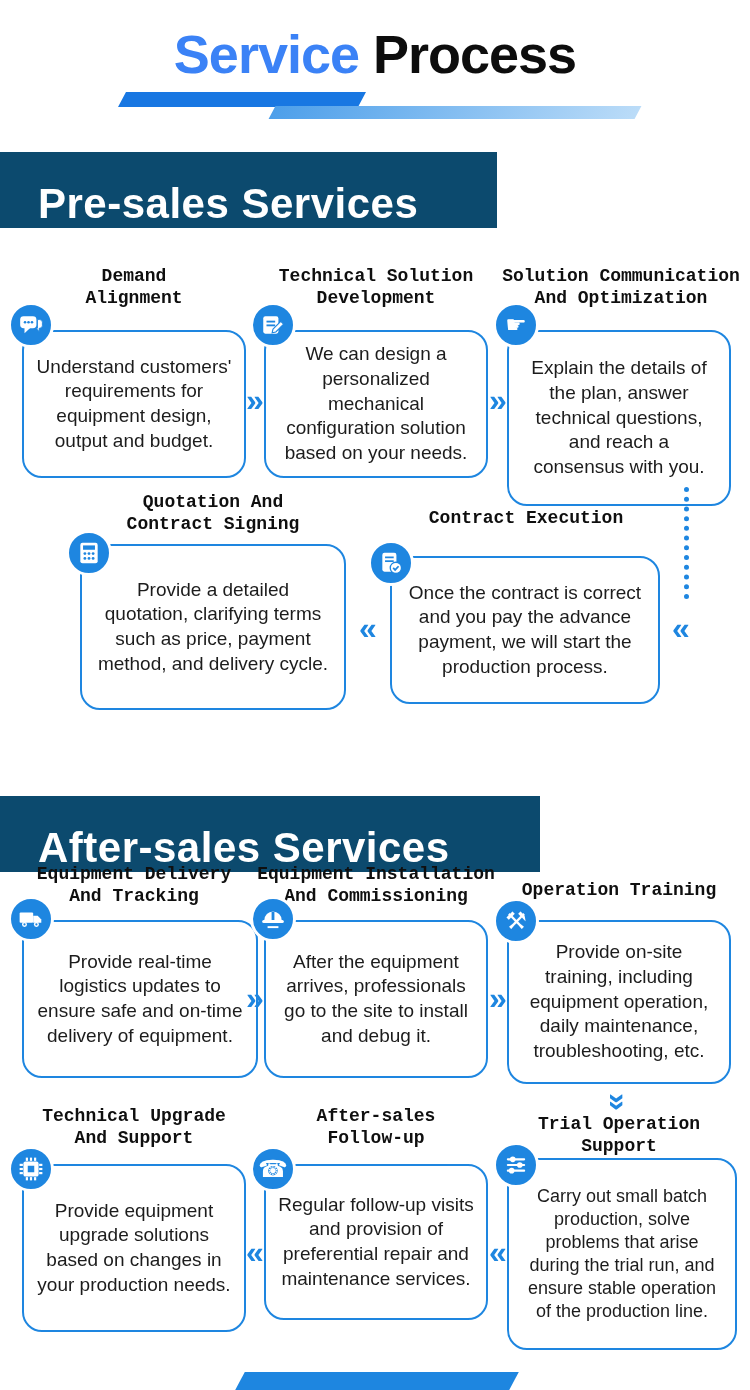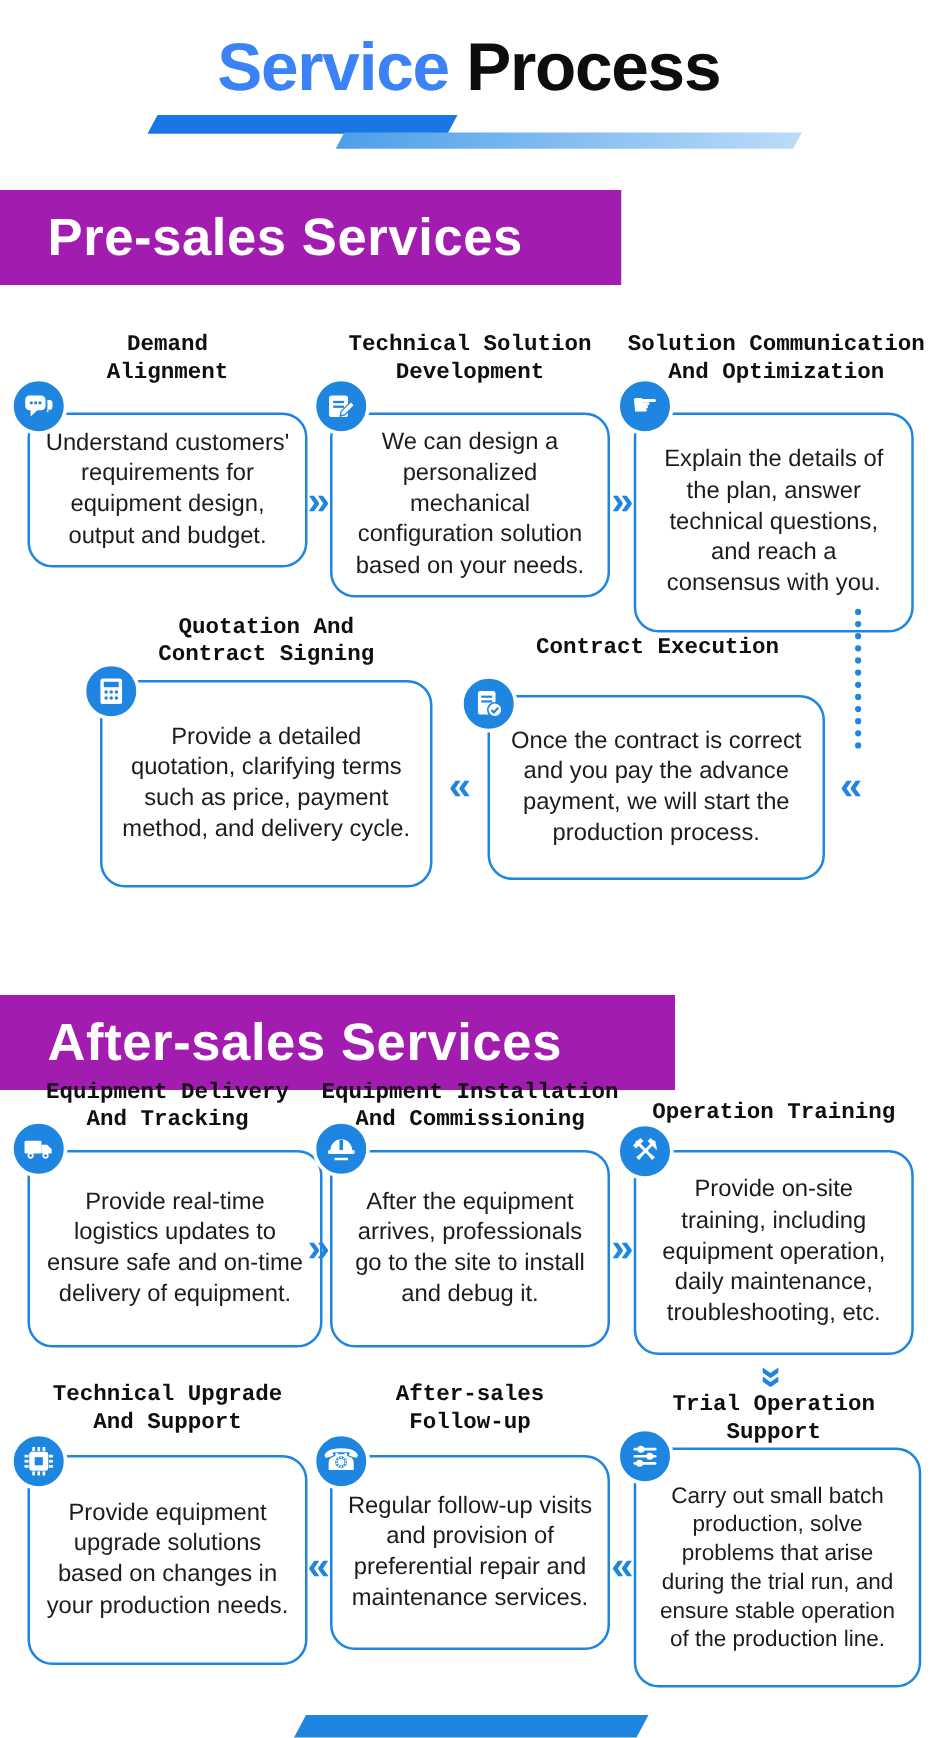--- a/index.html
+++ b/index.html
@@ -15,21 +15,21 @@
   .main-title .dark{color:#0d0d0d;}
   .title-bar1{
     position:absolute;left:122px;top:92px;width:240px;height:15px;
     background:#1877E2;transform:skewX(-28deg);
   }
   .title-bar2{
     position:absolute;left:272px;top:106px;width:366px;height:13px;
     background:linear-gradient(90deg,#4D9FEA,#BBDCF8);transform:skewX(-28deg);
   }
   .banner{
-    position:absolute;background:#a21caf;color:#fff;display:flex;align-items:center;
+    position:absolute;background:#0c4a6e;color:#fff;display:flex;align-items:flex-end;
     font-weight:bold;font-size:42px;padding-left:38px;box-sizing:border-box;
     letter-spacing:.5px;
   }
   .card{
     position:absolute;border:2px solid #1E86E0;border-radius:20px;background:#fff;
     display:flex;align-items:center;justify-content:center;text-align:center;
     padding:12px 12px;box-sizing:border-box;font-size:19px;color:#1c1c1c;line-height:1.3;
   }
   .card.tight{font-size:18px;line-height:1.27;}
   .card-title{
@@ -88,21 +88,21 @@
     <rect x="3" y="4" width="14" height="16" rx="2" fill="#fff"></rect>
     <rect x="6" y="8" width="8" height="1.7" fill="#1E86E0"></rect>
     <rect x="6" y="11.5" width="8" height="1.7" fill="#1E86E0"></rect>
     <path d="M12 15.8l7.2-7.2 2.6 2.6-7.2 7.2-3.4.8z" fill="#fff" stroke="#1E86E0" stroke-width="1"></path>
   </svg>
 </div>
 <div class="icon-circle" style="left:493px;top:302px;">
   <span>☛</span>
 </div>
 
-<div class="card" style="left:22px;top:330px;width:224px;height:124px;">
+<div class="card" style="left:22px;top:330px;width:224px;height:148px;">
   <span>Understand customers' requirements for equipment design, output and budget.</span>
 </div>
 <div class="card" style="left:264px;top:330px;width:224px;height:148px;">
   <span>We can design a personalized mechanical configuration solution based on your needs.</span>
 </div>
 <div class="card" style="left:507px;top:330px;width:224px;height:176px;">
   <span>Explain the details of the plan, answer technical questions, and reach a consensus with you.</span>
 </div>
 
 <div class="arrow" style="left:240px;top:384px;">»</div>

